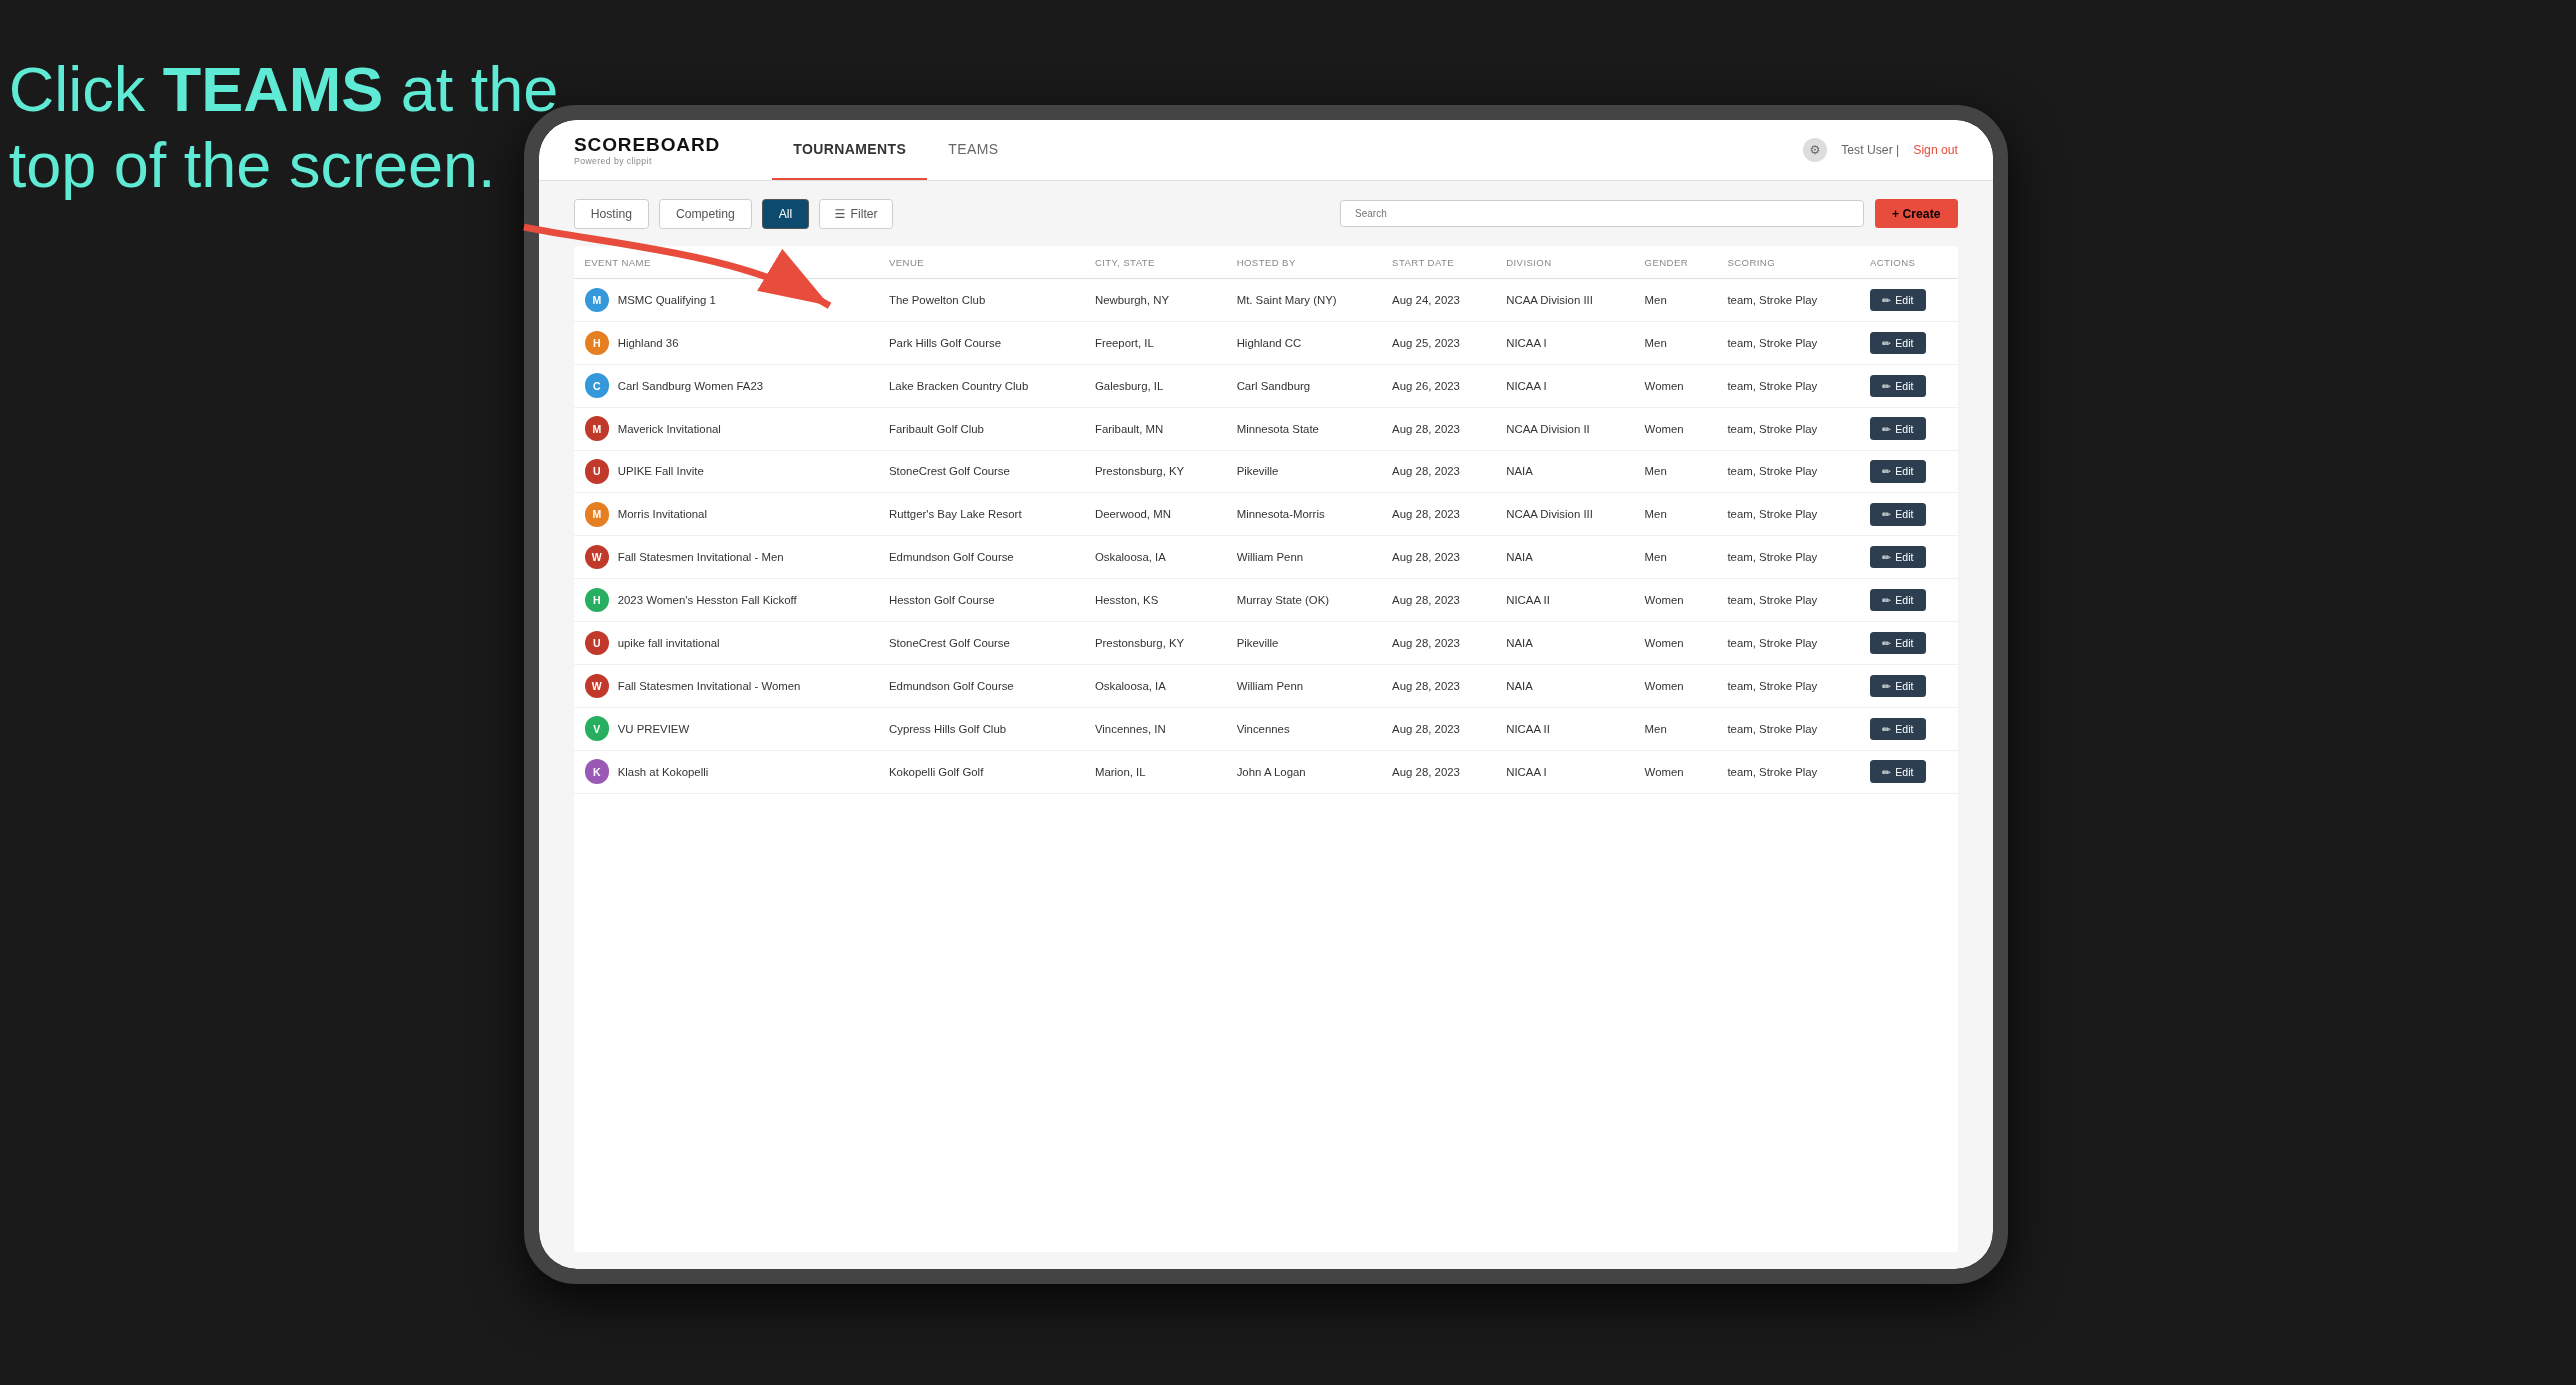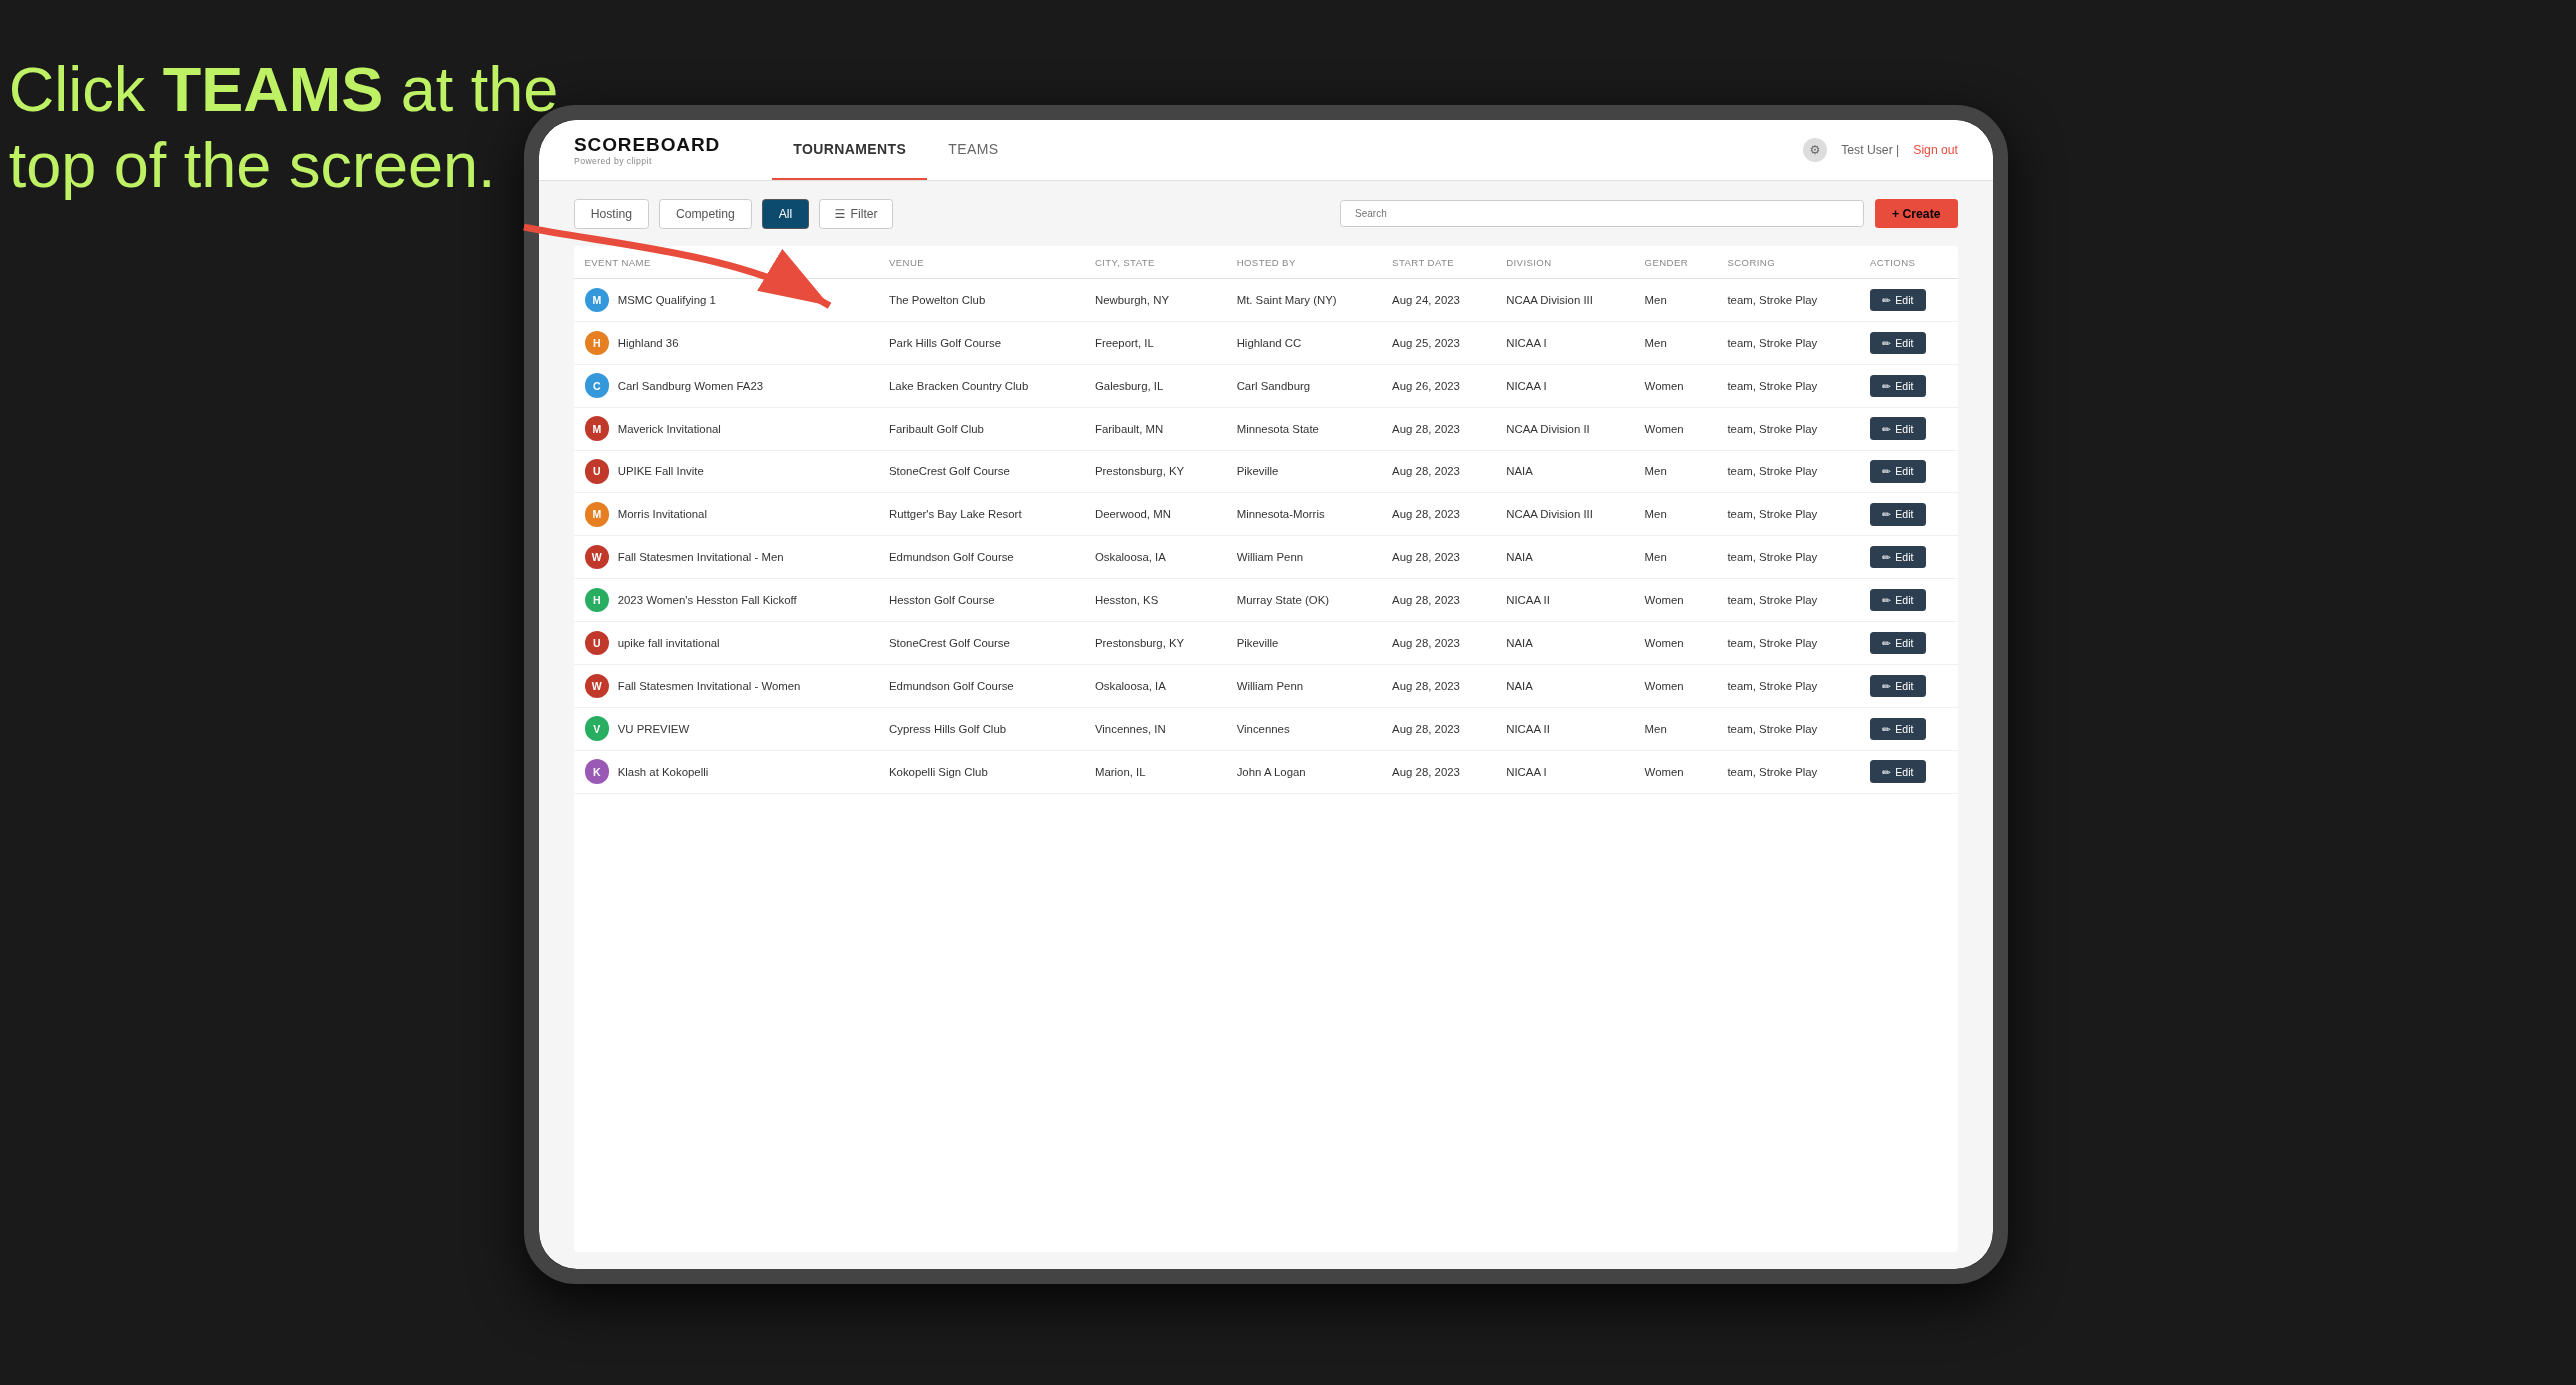--- a/index.html
+++ b/index.html
@@ -12,21 +12,21 @@
       position: relative;
     }
 
     
     .instruction {
       position: absolute;
       top: 52px;
       left: 8.7px;
       font-size: 63px;
       line-height: 1.2;
-      color: #bef264;
+      color: #5eead4;
       font-weight: 400;
       z-index: 10;
     }
     .instruction strong {
       font-weight: 900;
     }
 
     
     .tablet-frame {
       position: absolute;
@@ -577,21 +577,21 @@
       </button>
     </td>
   </tr>
               <tr>
     <td>
       <div class="event-name-cell">
         <div class="team-icon" style="background:#9b59b6">K</div>
         <span>Klash at Kokopelli</span>
       </div>
     </td>
-    <td>Kokopelli Sign Club</td>
+    <td>Kokopelli Golf Golf</td>
     <td>Marion, IL</td>
     <td>John A Logan</td>
     <td>Aug 28, 2023</td>
     <td>NICAA I</td>
     <td>Women</td>
     <td>team, Stroke Play</td>
     <td>
       <button class="edit-btn">
         <span>✏</span>
         Edit

